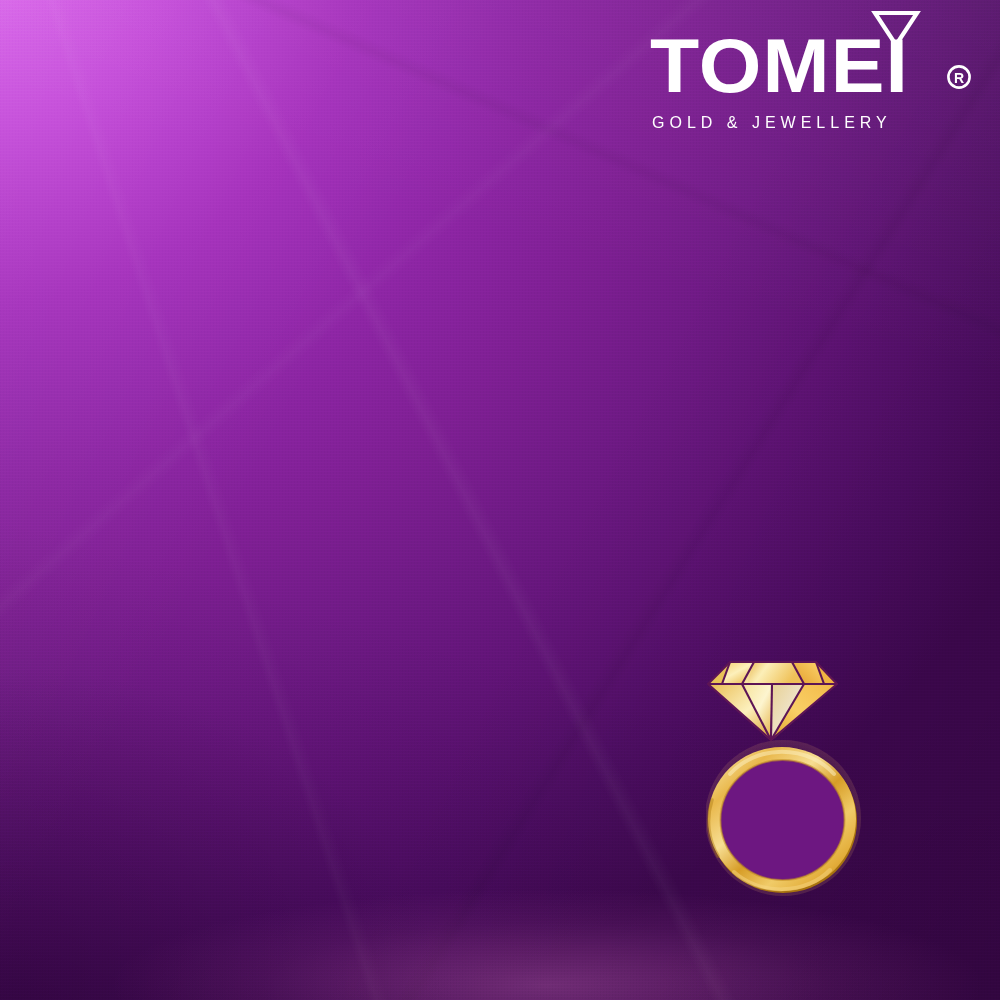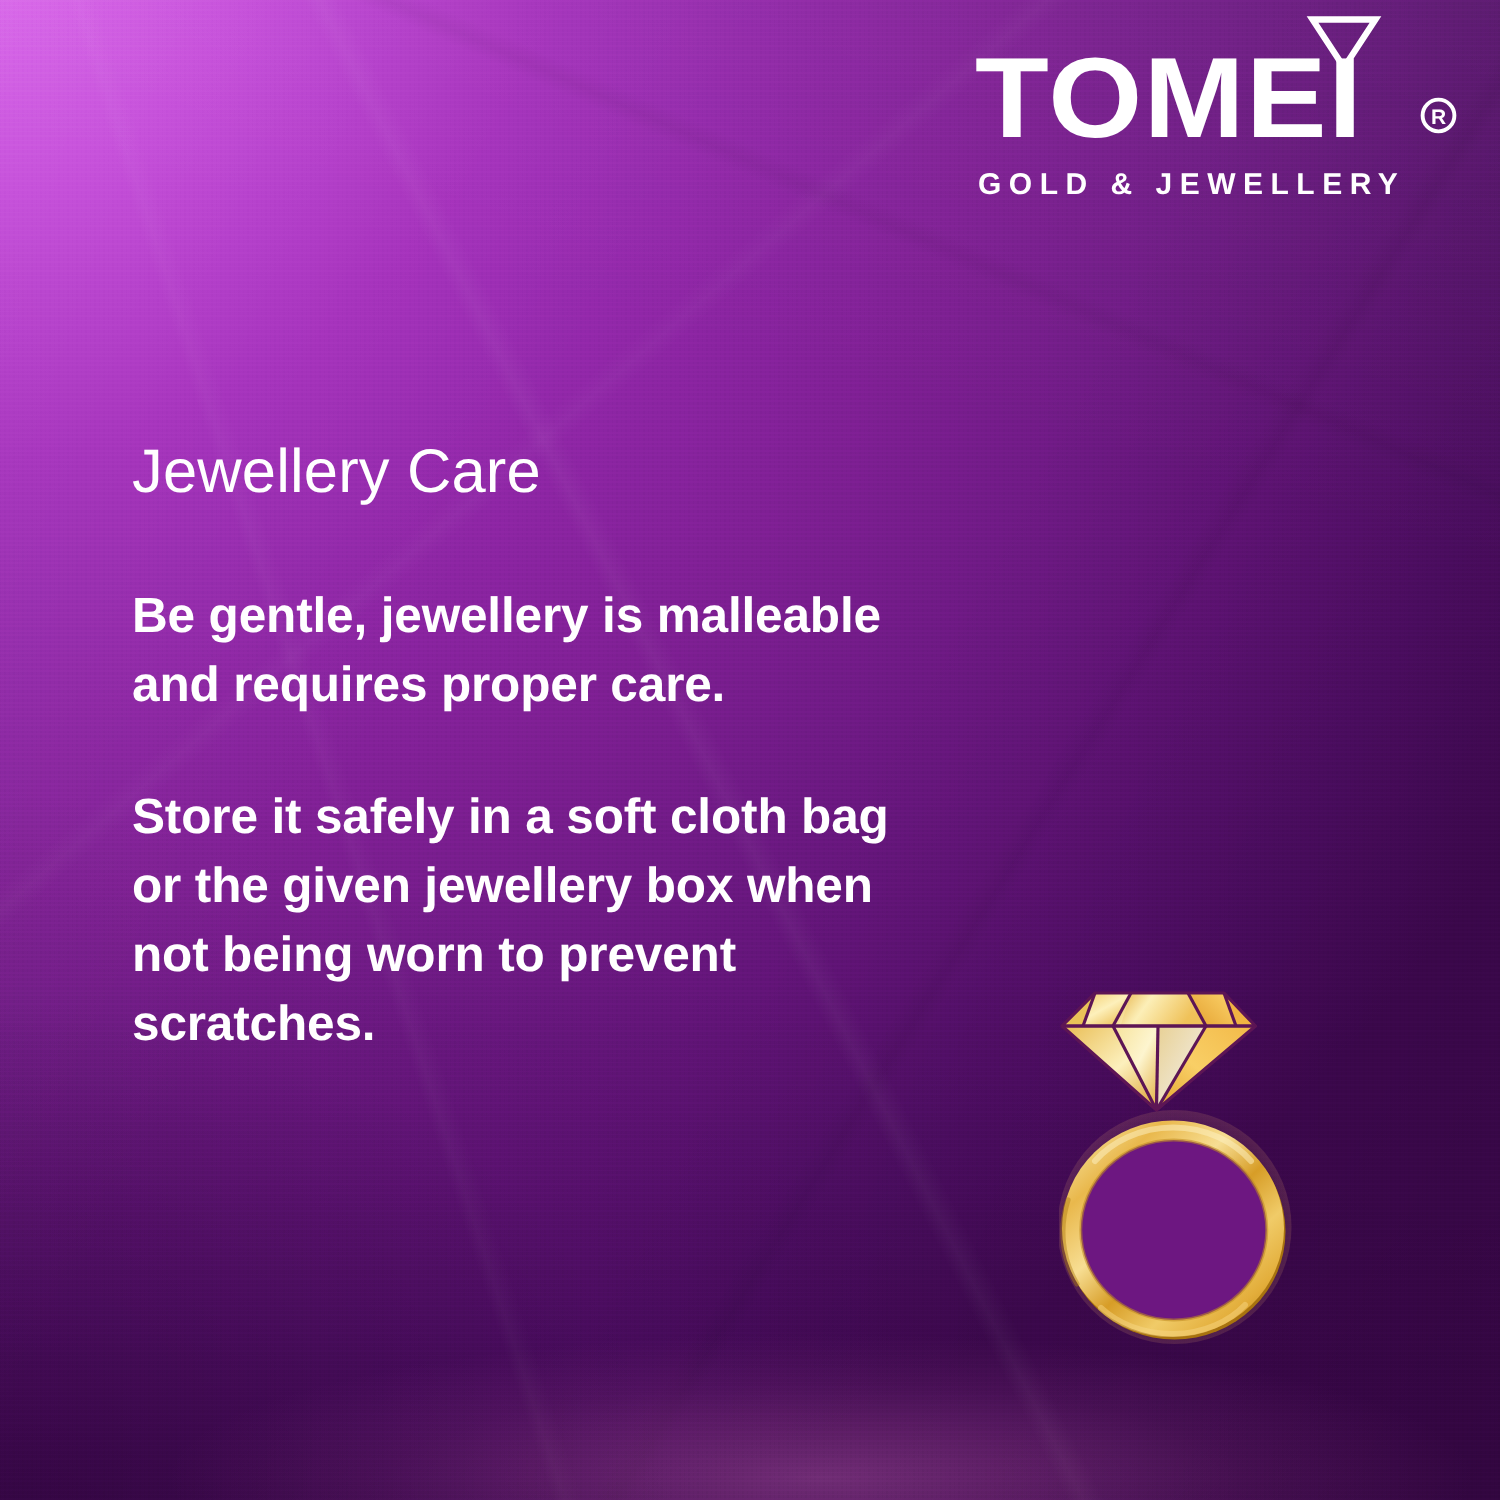--- a/index.html
+++ b/index.html
@@ -138,23 +138,23 @@
     width: 26px;
     height: 26px;
     color: #ffffff;
   }
   .brand-reg svg { display: block; }
   .brand-sub {
     position: absolute;
     left: 2px;
     top: 104px;
     width: 320px;
-    font-size: 20px;
+    font-size: 16px;
     line-height: 26px;
-    font-weight: bold;
+    font-weight: normal;
     color: #ffffff;
     letter-spacing: 5.0px;
     white-space: nowrap;
     text-align: left;
   }
 
   
   .copy {
     position: absolute;
     left: 88px;
@@ -218,27 +218,20 @@
     <div class="brand-reg">
       <svg viewBox="0 0 26 26" width="26" height="26" aria-hidden="true">
         <circle cx="13" cy="13" r="10.6" fill="none" stroke="#ffffff" stroke-width="2.6"></circle>
         <text x="13" y="18.6" text-anchor="middle" font-family="Liberation Sans, sans-serif" font-size="14" font-weight="bold" fill="#ffffff">R</text>
       </svg>
     </div>
 
     <div class="brand-sub">GOLD &amp; JEWELLERY</div>
   </div>
 
-  <div class="copy">
-    <h1 class="headline">Jewellery Care</h1>
-
-    <p class="para">Be gentle, jewellery is malleable and requires proper care.</p>
-
-    <p class="para">Store it safely in a soft cloth bag or the given jewellery box when not being worn to prevent scratches.</p>
-  </div>
 
   <div class="ring-art">
     <svg viewBox="0 0 156 248" width="156" height="248" aria-hidden="true">
       <defs>
 
         <linearGradient id="gFacetL" x1="0" y1="0" x2="1" y2="0.45">
           <stop offset="0%" stop-color="#d9a63a"></stop>
           <stop offset="30%" stop-color="#f0cf6e"></stop>
           <stop offset="60%" stop-color="#fbeeb2"></stop>
           <stop offset="100%" stop-color="#e0ab3c"></stop>

